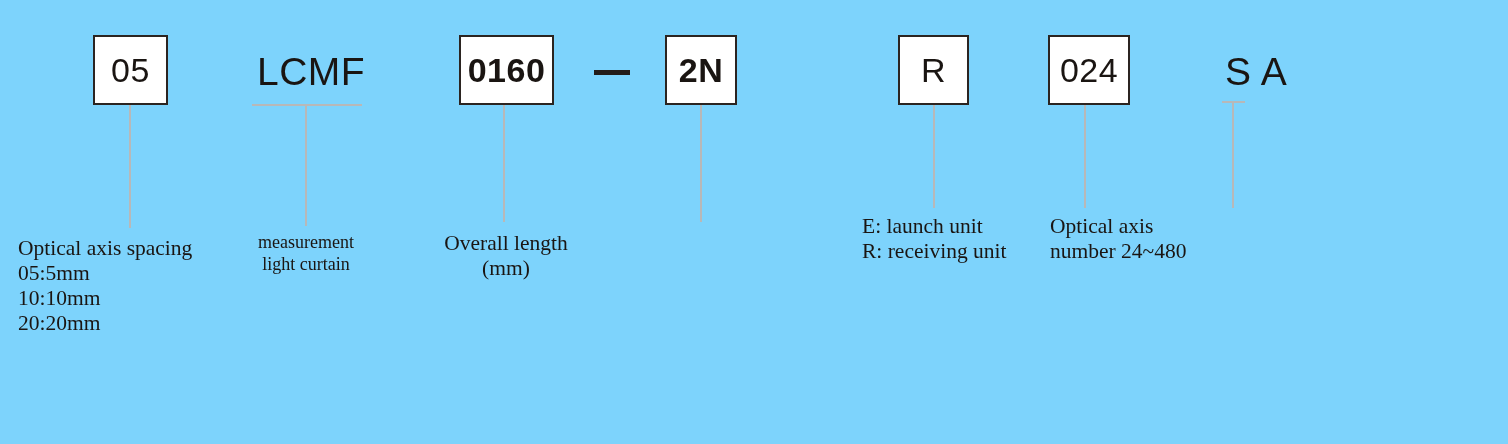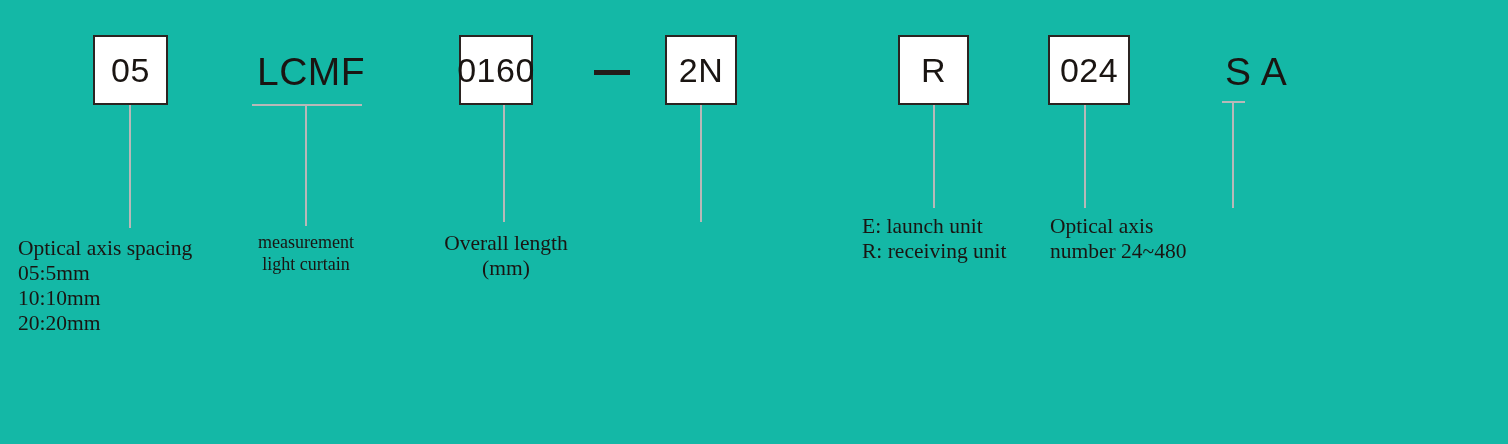--- a/index.html
+++ b/index.html
@@ -8,21 +8,21 @@
     background: #ffffff;
   }
   body {
     font-family: "Liberation Serif", serif;
     color: #1a1512;
   }
   #diagram {
     position: relative;
     width: 1508px;
     height: 444px;
-    background: #14b8a6;
+    background: #7dd3fc;
     overflow: hidden;
   }
 
   
   .code-box {
     position: absolute;
     box-sizing: border-box;
     border: 2px solid #2b2421;
     background: #ffffff;
     display: flex;
@@ -81,27 +81,27 @@
 
 <div id="diagram">
 
   <div class="code-box" style="left:93px; top:35px; width:75px; height:70px;">
     <span>05</span>
   </div>
 
   <div class="code-plain" style="left:257px; top:50px;">LCMF</div>
   <div class="underline" style="left:252px; top:104px; width:110px;"></div>
 
-  <div class="code-box" style="left:459px; top:35px; width:74px; height:70px;">
+  <div class="code-box" style="left:459px; top:35px; width:95px; height:70px;font-weight:bold;">
     <span>0160</span>
   </div>
 
   <div class="dash" style="left:594px; top:70px; width:36px;"></div>
 
-  <div class="code-box" style="left:665px; top:35px; width:72px; height:70px;">
+  <div class="code-box" style="left:665px; top:35px; width:72px; height:70px;font-weight:bold;">
     <span>2N</span>
   </div>
 
   <div class="code-box" style="left:898px; top:35px; width:71px; height:70px;">
     <span>R</span>
   </div>
 
   <div class="code-box" style="left:1048px; top:35px; width:82px; height:70px;text-align:center;">
     <span>024</span>
   </div>

